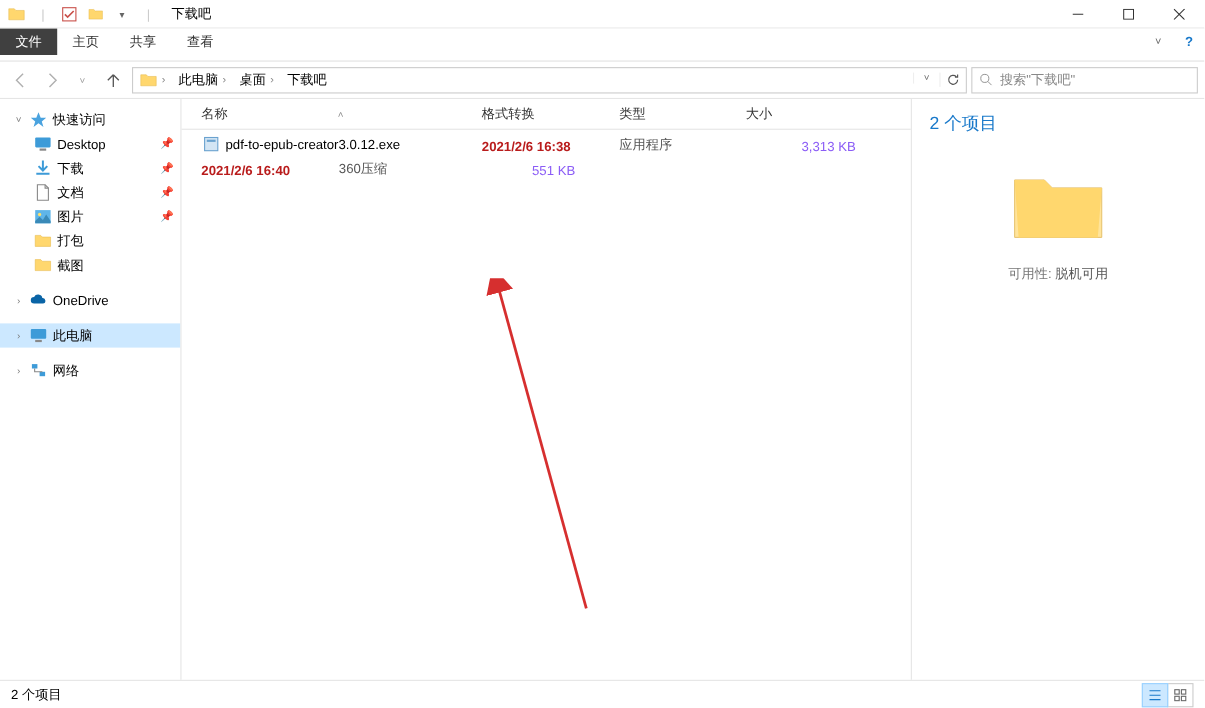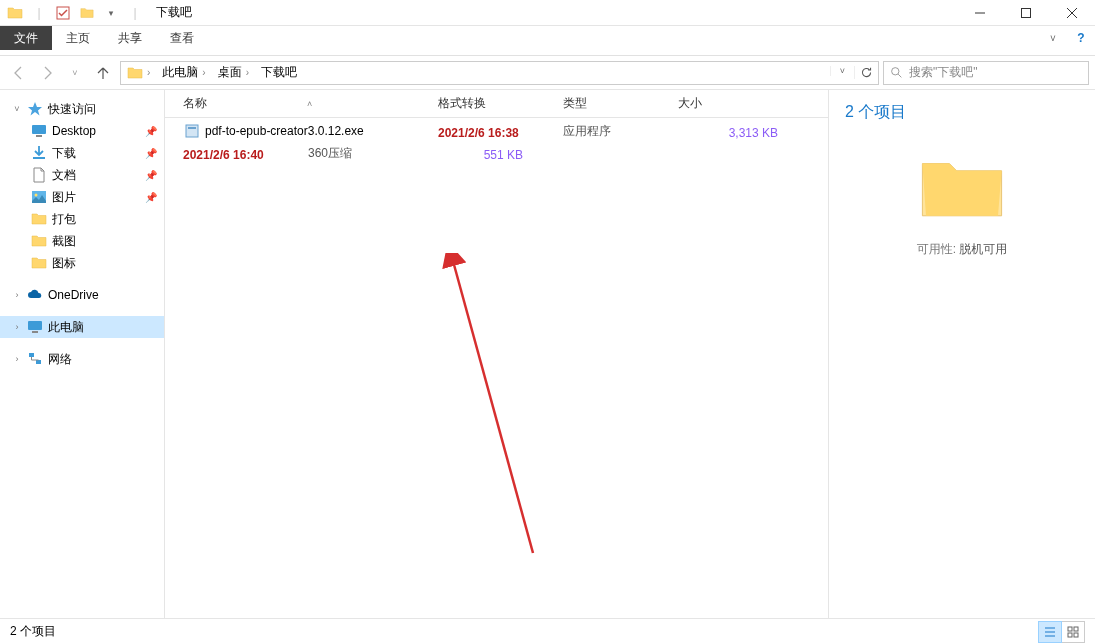--- a/index.html
+++ b/index.html
@@ -241,28 +241,20 @@
       <span>打包</span>
     </div>
     <div class="tree-item sub">
       <span class="tree-icon">
           <svg width="16" height="16" viewBox="0 0 16 16">
             <path class="folder-icon" d="M1 3 h5 l1.5 1.5 H15 V13 H1 Z"></path>
           </svg>
         </span>
       <span>截图</span>
     </div>
-    <div class="tree-item sub">
-      <span class="tree-icon">
-          <svg width="16" height="16" viewBox="0 0 16 16">
-            <path class="folder-icon" d="M1 3 h5 l1.5 1.5 H15 V13 H1 Z"></path>
-          </svg>
-        </span>
-      <span>图标</span>
-    </div>
     <div class="tree-spacer"></div>
     <div class="tree-item">
       <span class="tree-caret">›</span>
       <span class="tree-icon">
           <svg width="16" height="16" viewBox="0 0 16 16">
             <path d="M4 11 a3 3 0 0 1 0-6 a4 4 0 0 1 7.5 1 A2.5 2.5 0 0 1 12 11 Z" fill="#0a64a6"></path>
           </svg>
         </span>
       <span>OneDrive</span>
     </div>

